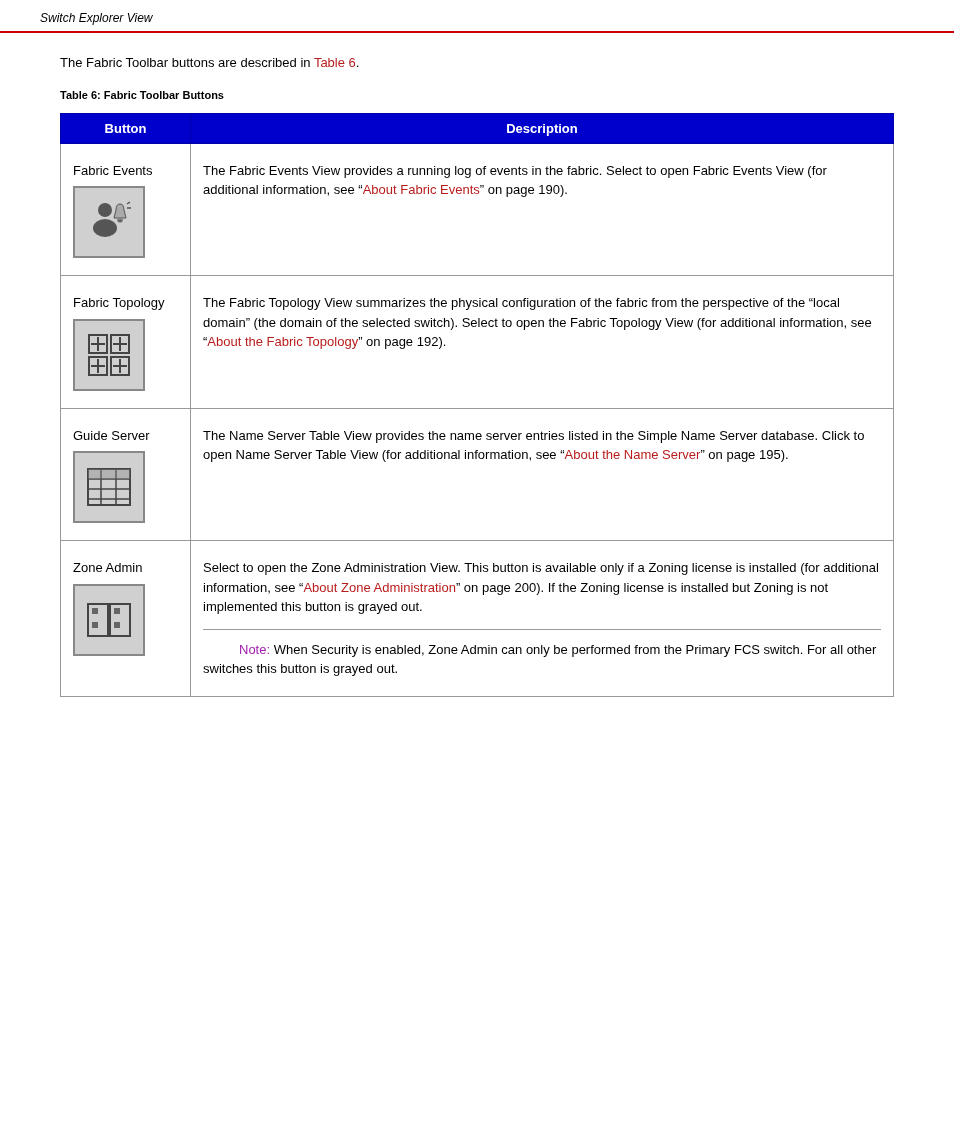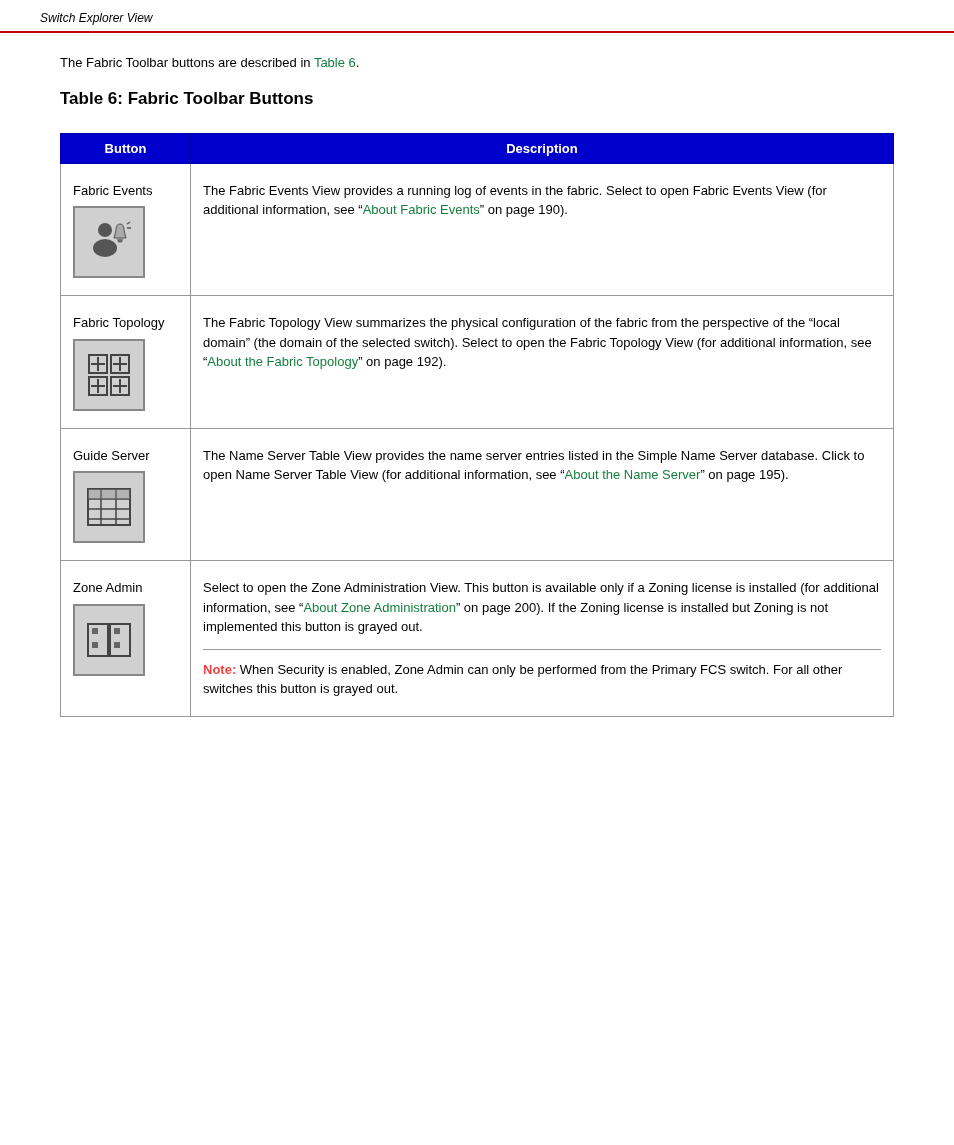--- a/index.html
+++ b/index.html
@@ -29,23 +29,23 @@
     }
     .main-content {
       padding: 20px 60px 40px 60px;
     }
     .intro-para {
       margin-bottom: 16px;
       font-size: 13px;
       line-height: 1.5;
     }
     .table-title {
-      font-size: 17px;
+      font-size: 11px;
       font-weight: bold;
-      margin-bottom: 24px;
+      margin-bottom: 12px;
     }
     .toolbar-table {
       width: 100%;
       border-collapse: collapse;
       border: 1px solid #666;
     }
     .toolbar-table th {
       background-color: #0000cc;
       color: #ffffff;
       font-weight: bold;
@@ -80,33 +80,34 @@
       display: flex;
       align-items: center;
       justify-content: center;
       margin-top: 4px;
     }
     .btn-icon svg {
       width: 52px;
       height: 52px;
     }
     a {
-      color: #15803d;
+      color: #b91c1c;
       text-decoration: none;
     }
     .note-section {
       border-top: 1px solid #999;
       margin-top: 12px;
       padding-top: 10px;
       font-size: 13px;
       line-height: 1.5;
     }
     .note-label {
-      font-weight: bold;
-      color: #ef4444;
+      font-weight: normal;
+      color: #a21caf;
+      margin-left: 36px;
     }
     .footer-bar {
       position: absolute;
       bottom: 0;
       left: 0;
       right: 0;
       border-top: 1px solid #cc0000;
       padding: 10px 40px;
       display: flex;
       justify-content: space-between;

